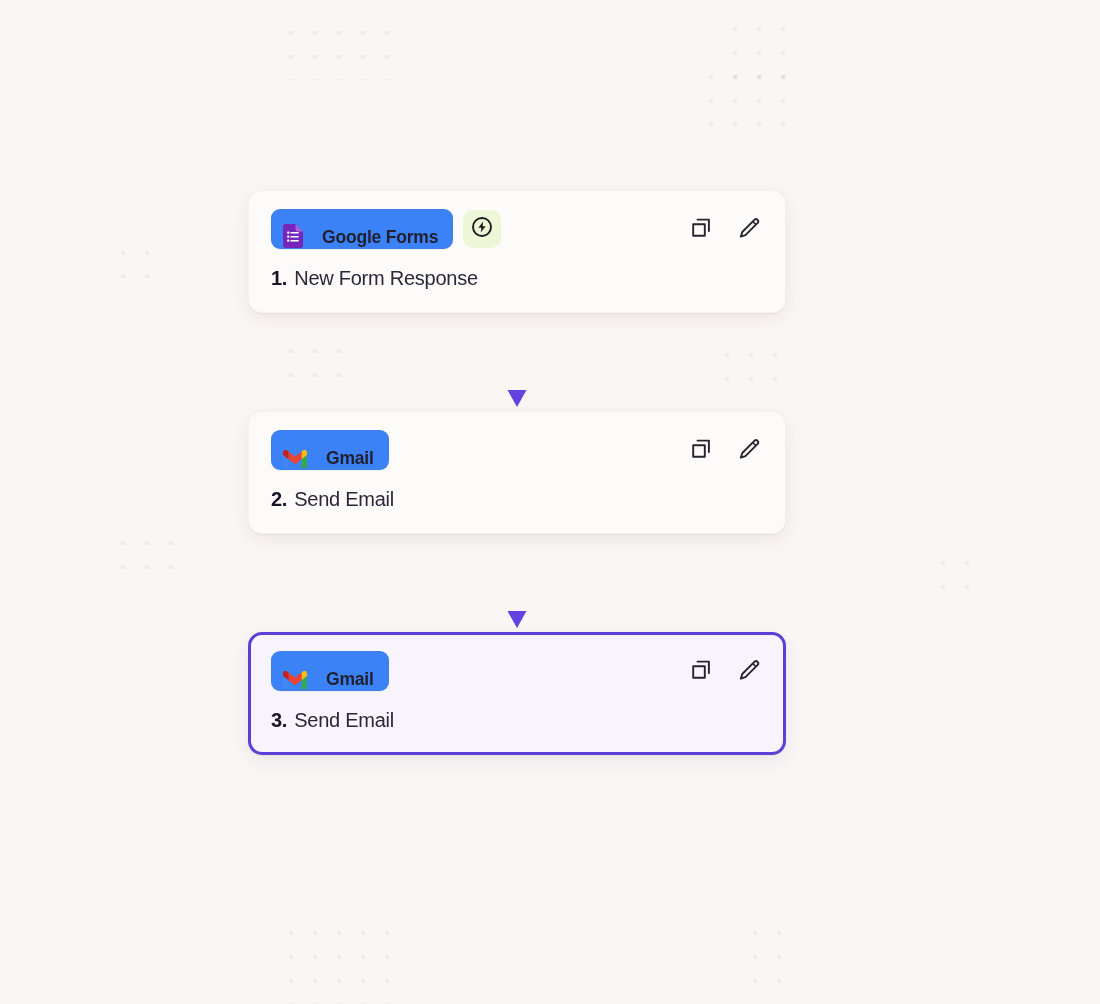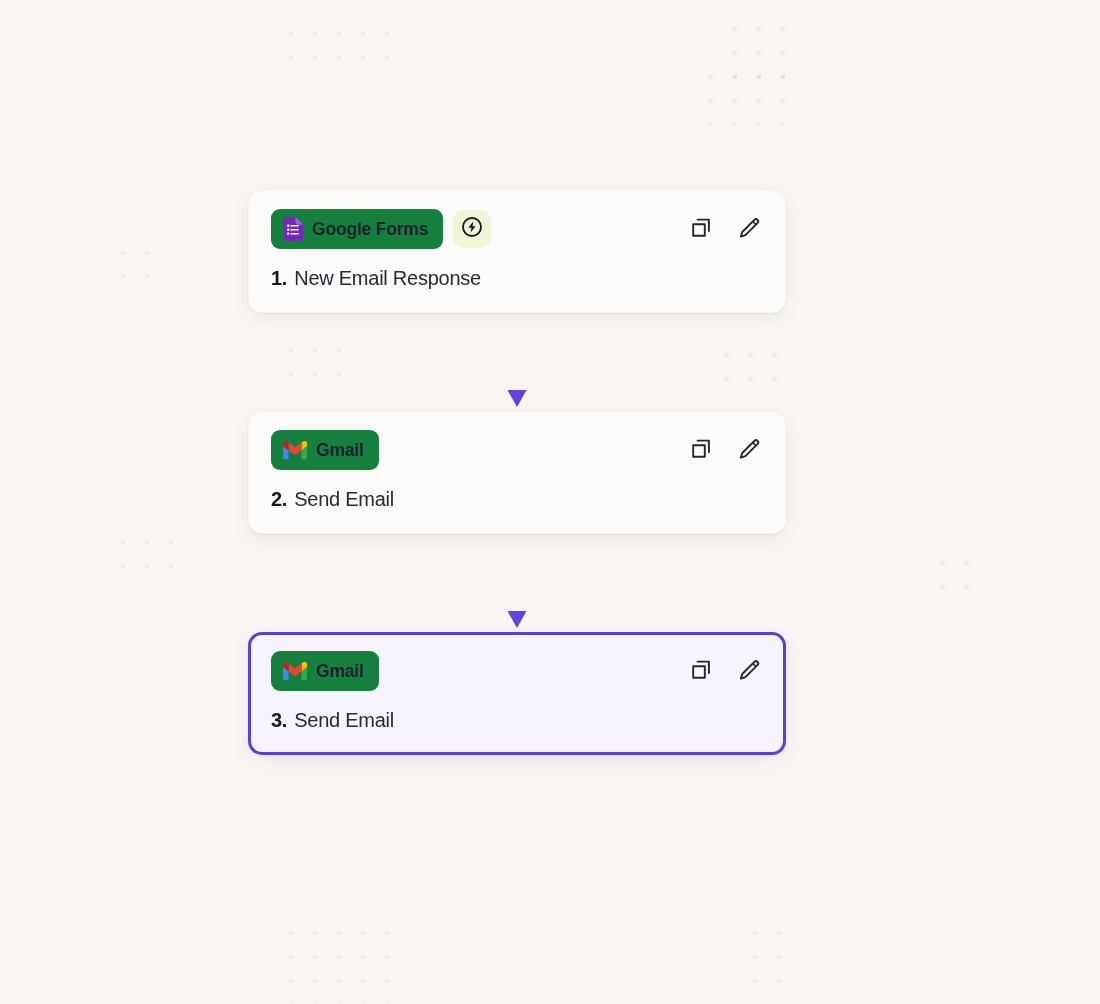--- a/index.html
+++ b/index.html
@@ -75,25 +75,25 @@
 
   .node-top {
     display: flex;
     align-items: center;
     height: 40px;
   }
 
   
   .app-chip {
     display: inline-flex;
-    align-items: center;
-    gap: 9px;
+    align-items: flex-end;
+    gap: 19px;
     height: 38px;
     padding: 0 14px 0 11px;
-    background: #15803d;
+    background: #3b82f6;
     border: 1px solid rgba(120, 95, 85, 0.09);
     border-radius: 9px;
     box-shadow: 0 1px 1px rgba(60, 40, 30, 0.04);
   }
   .app-chip .chip-label {
     font-size: 17.5px;
     font-weight: bold;
     color: #211f2e;
     letter-spacing: -0.2px;
     white-space: nowrap;
@@ -223,21 +223,21 @@
                 <path d="M17.6 3.7a2.2 2.2 0 0 1 3.1 3.1L8.4 19.1 3.8 20.6l1.5-4.6L17.6 3.7z" fill="none" stroke="#26242e" stroke-width="1.9" stroke-linejoin="round"></path>
                 <path d="M15.9 5.6l3.1 3.1" fill="none" stroke="#26242e" stroke-width="1.6"></path>
               </svg>
             </span>
           </button>
         </div>
       </div>
 
       <div class="node-title">
         <span class="step-no">1.</span>
-        <span class="step-name">New Email Response</span>
+        <span class="step-name">New Form Response</span>
       </div>
     </div>
 
     <div class="connector">
       <svg width="30" height="96" viewBox="0 0 30 96" aria-hidden="true">
         <defs>
           <linearGradient id="g1" x1="0" y1="0" x2="0" y2="1">
             <stop offset="0%" stop-color="#b9a8f0"></stop>
             <stop offset="55%" stop-color="#8066e4"></stop>
             <stop offset="100%" stop-color="#6243e0"></stop>

